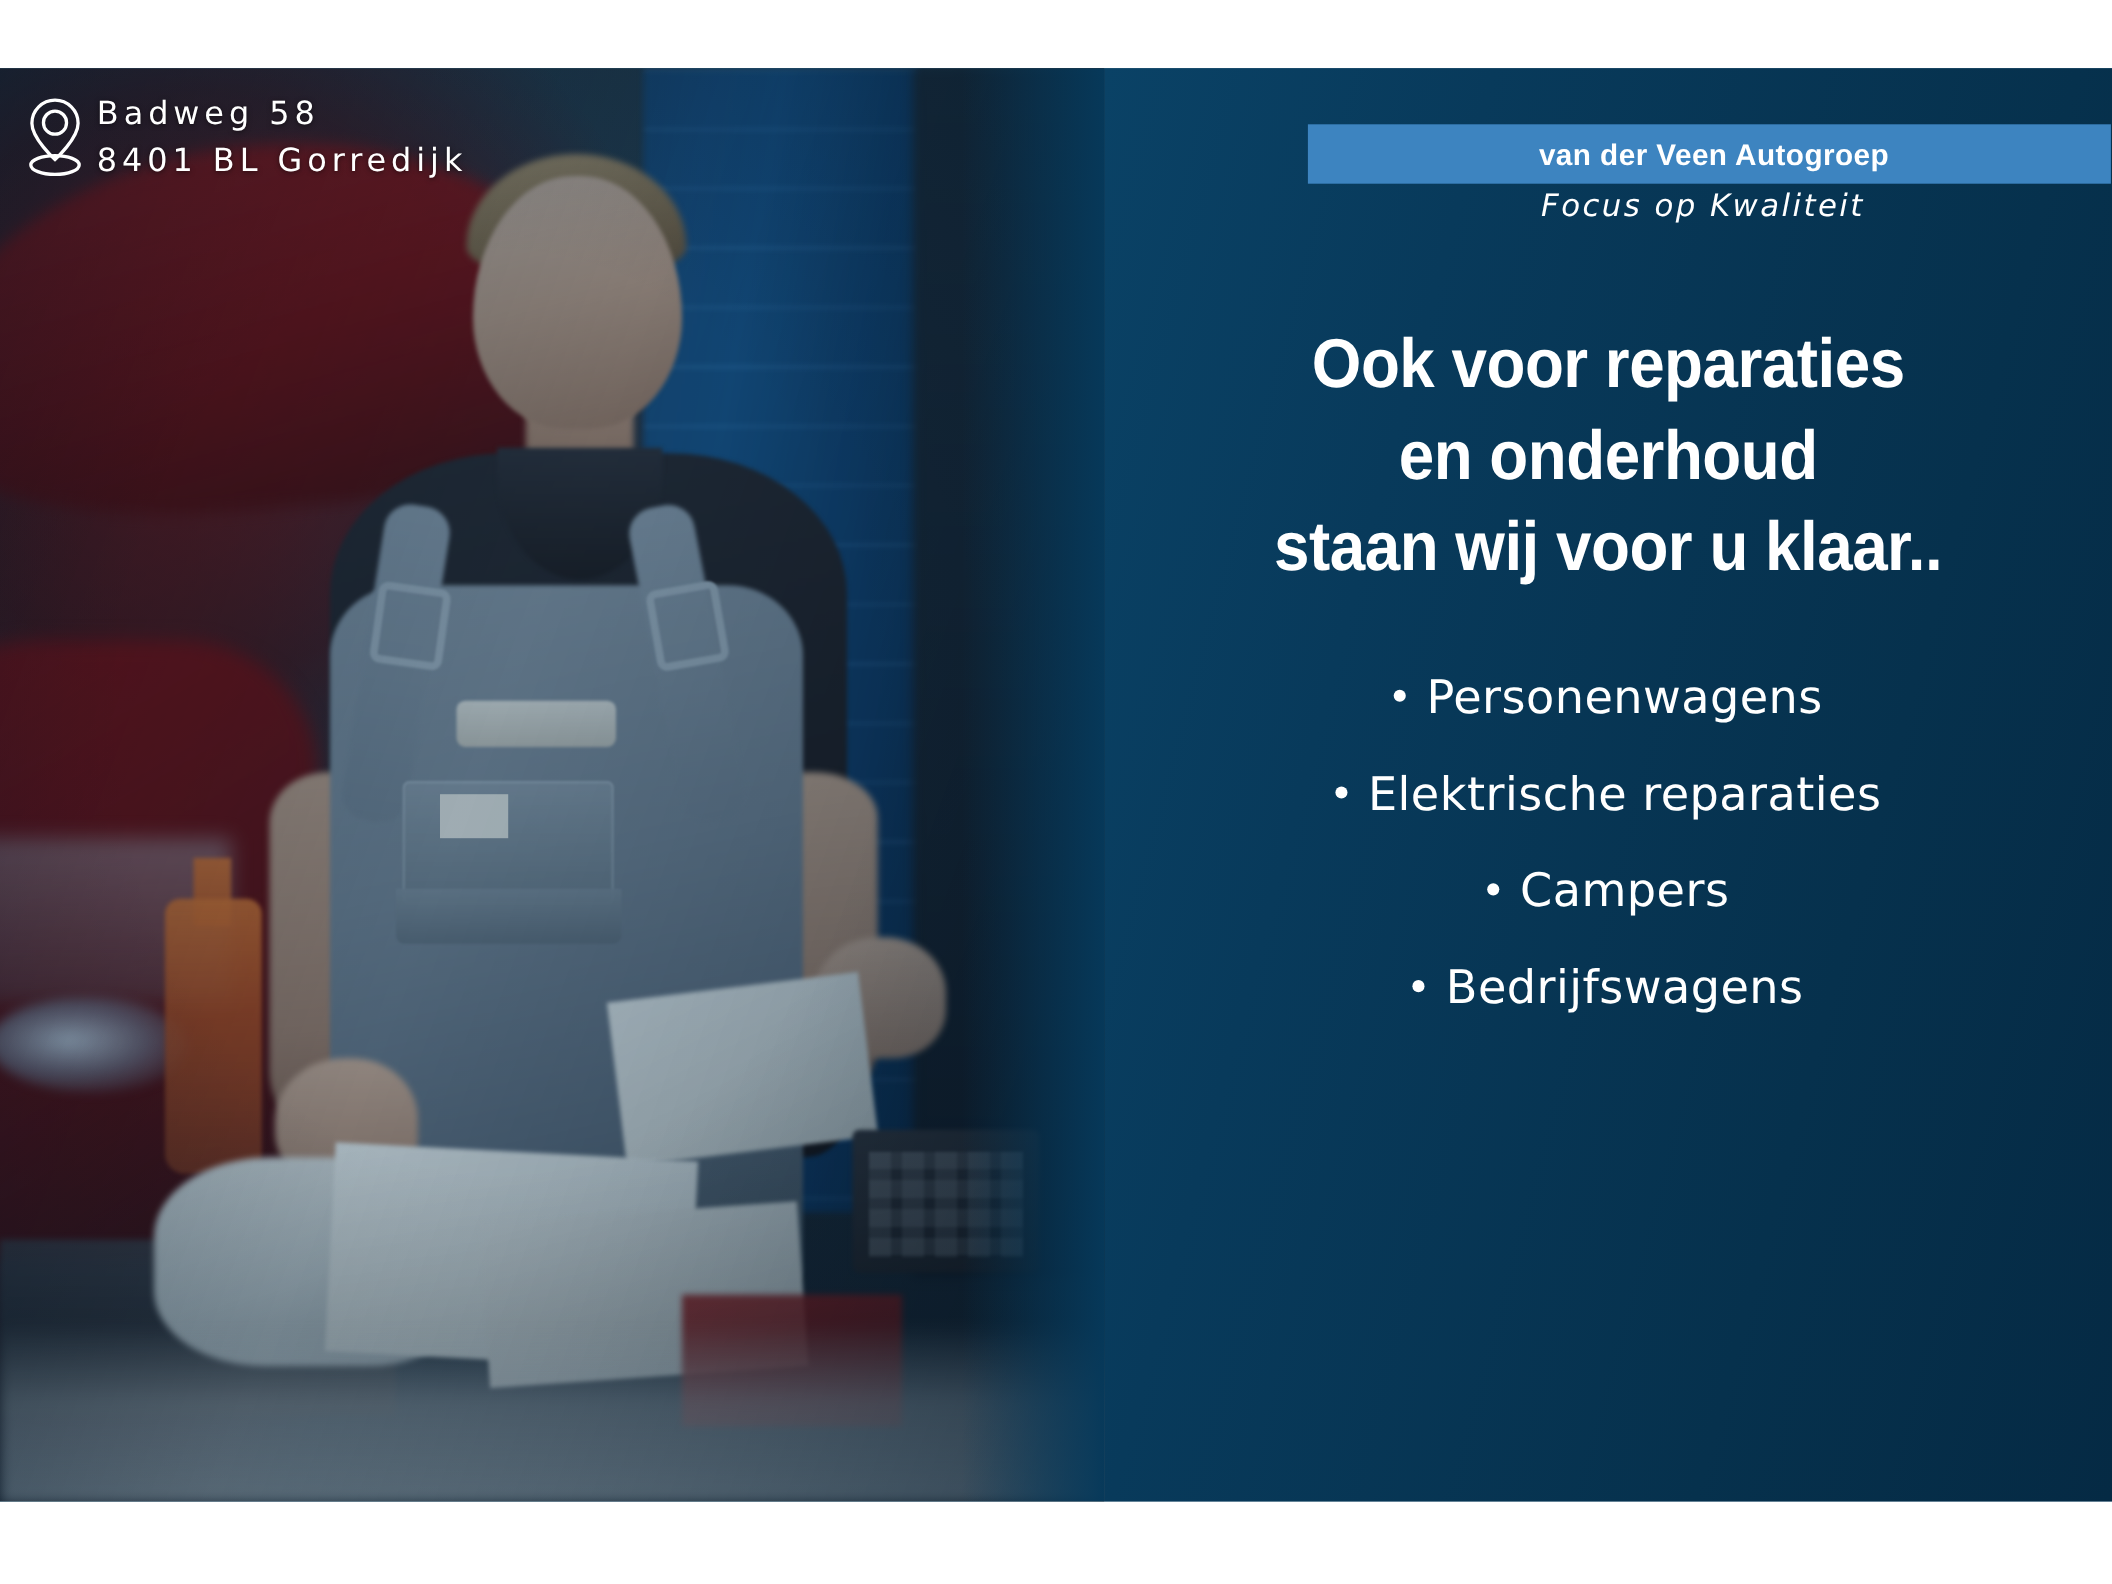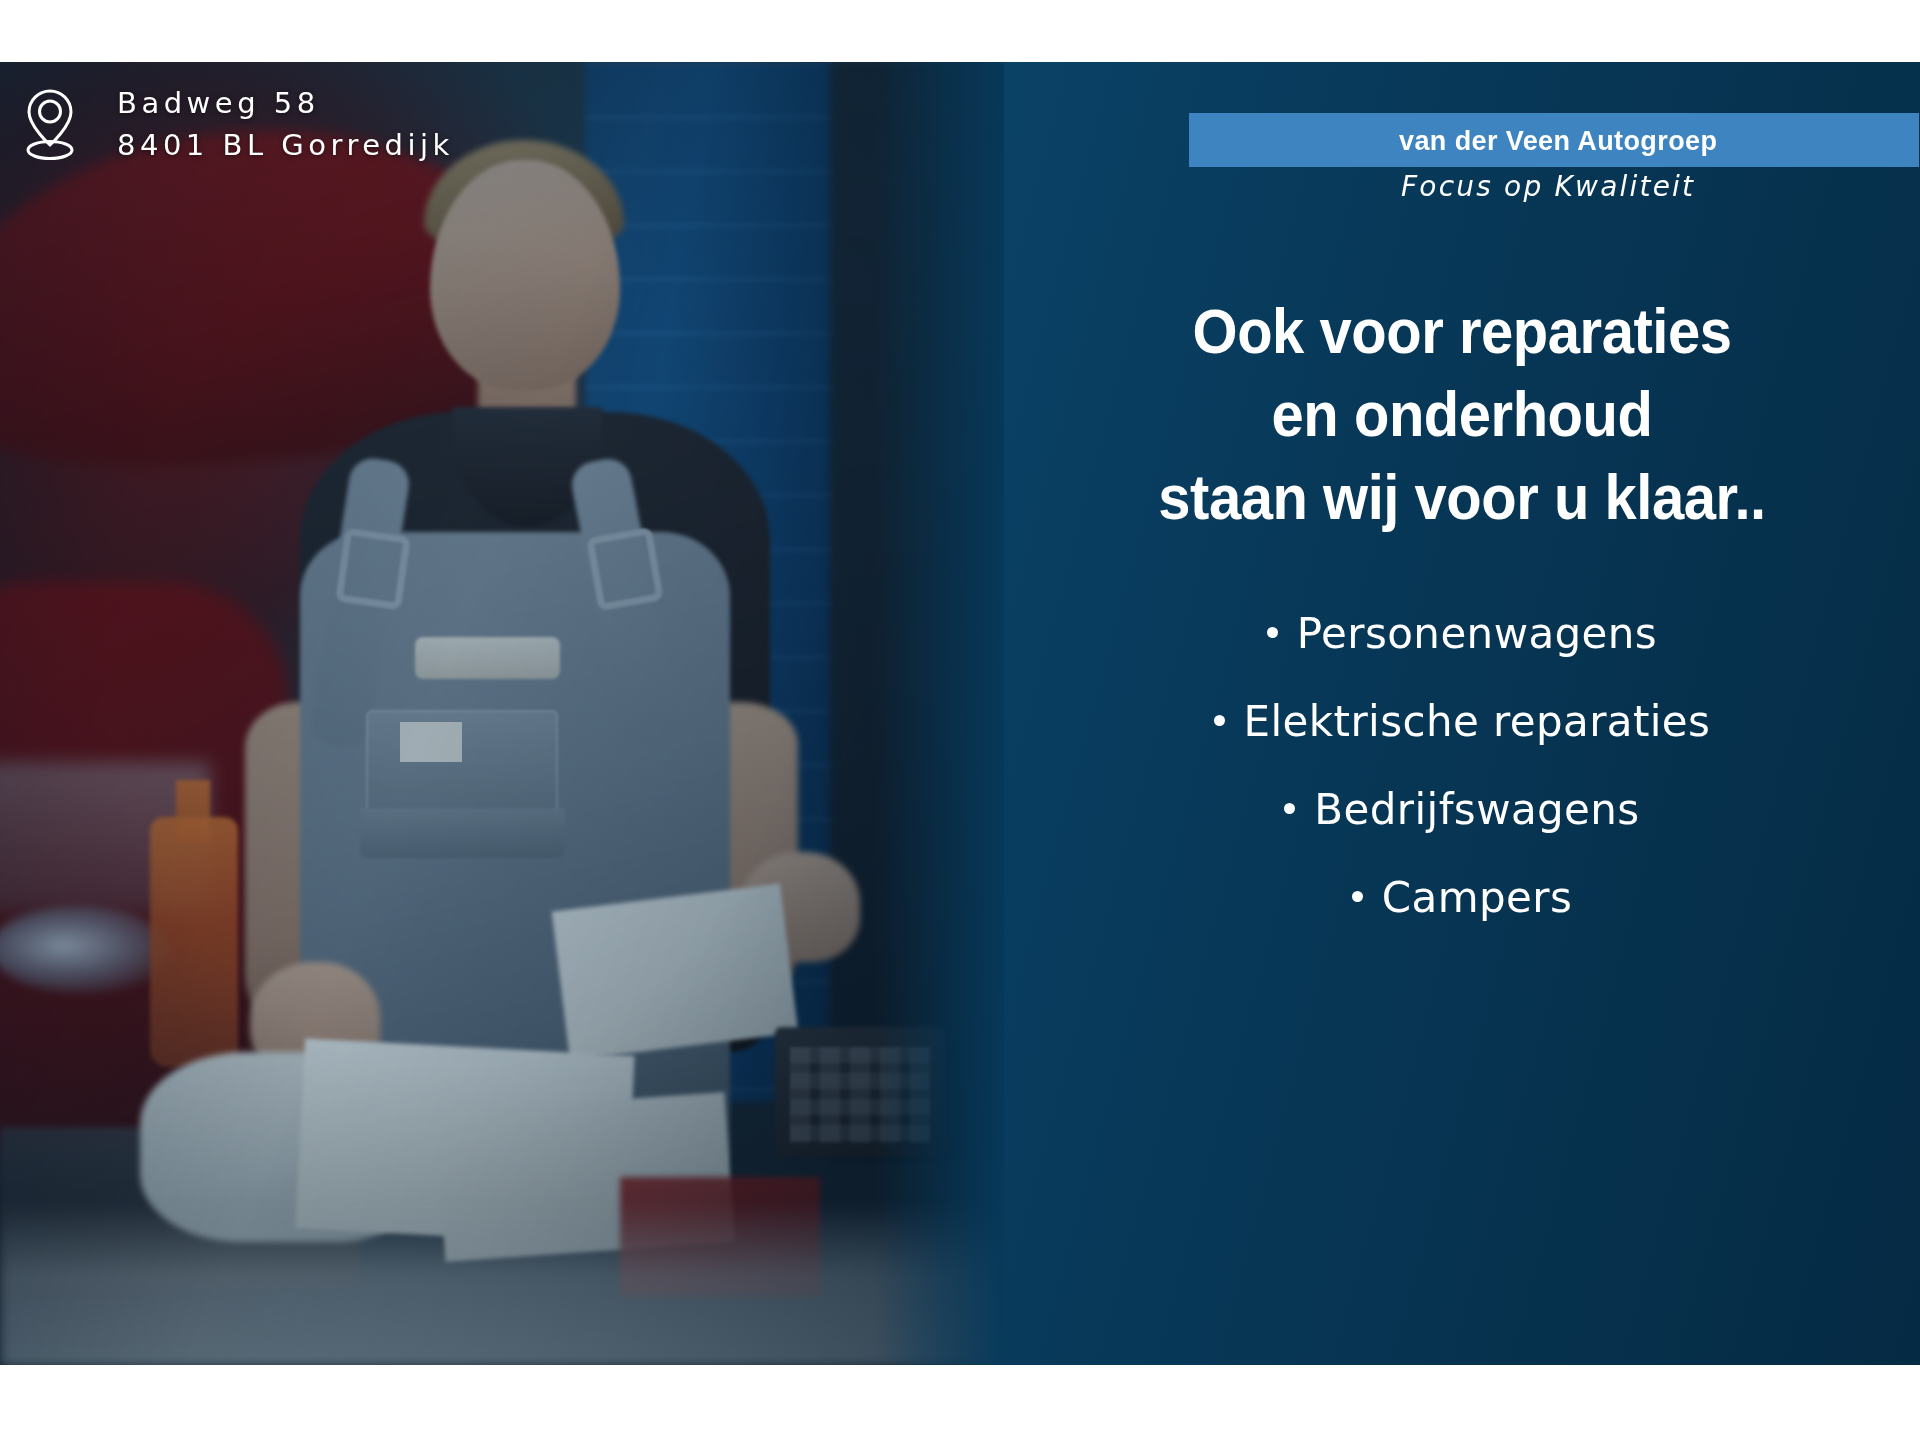--- a/index.html
+++ b/index.html
@@ -266,21 +266,21 @@
     background: linear-gradient(to right, rgba(6,58,92,0) 0%, rgba(6,58,92,0.55) 55%, rgba(6,58,92,0.95) 100%);
   }
 
   
   .address-block {
     position: absolute;
     left: 22px;
     top: 20px;
     display: flex;
     align-items: center;
-    gap: 39px;
+    gap: 10px;
     z-index: 9;
   }
   .pin-icon { width: 56px; height: 74px; flex: none; }
   .address-lines {
     color: #ffffff;
     font-size: 29px;
     letter-spacing: 4.5px;
     line-height: 1.45;
     text-shadow: 0 1px 5px rgba(0,0,0,.55);
     font-family: "DejaVu Sans", sans-serif;
@@ -477,21 +477,21 @@
     </div>
 
     <ul class="services">
       <li>
         <span class="dot"></span><span>Personenwagens</span>
       </li>
       <li>
         <span class="dot"></span><span>Elektrische reparaties</span>
       </li>
       <li>
+        <span class="dot"></span><span>Campers</span>
+      </li>
+      <li>
         <span class="dot"></span><span>Bedrijfswagens</span>
       </li>
-      <li>
-        <span class="dot"></span><span>Campers</span>
-      </li>
     </ul>
 
   </div>
 </div>
 
 </body></html>

